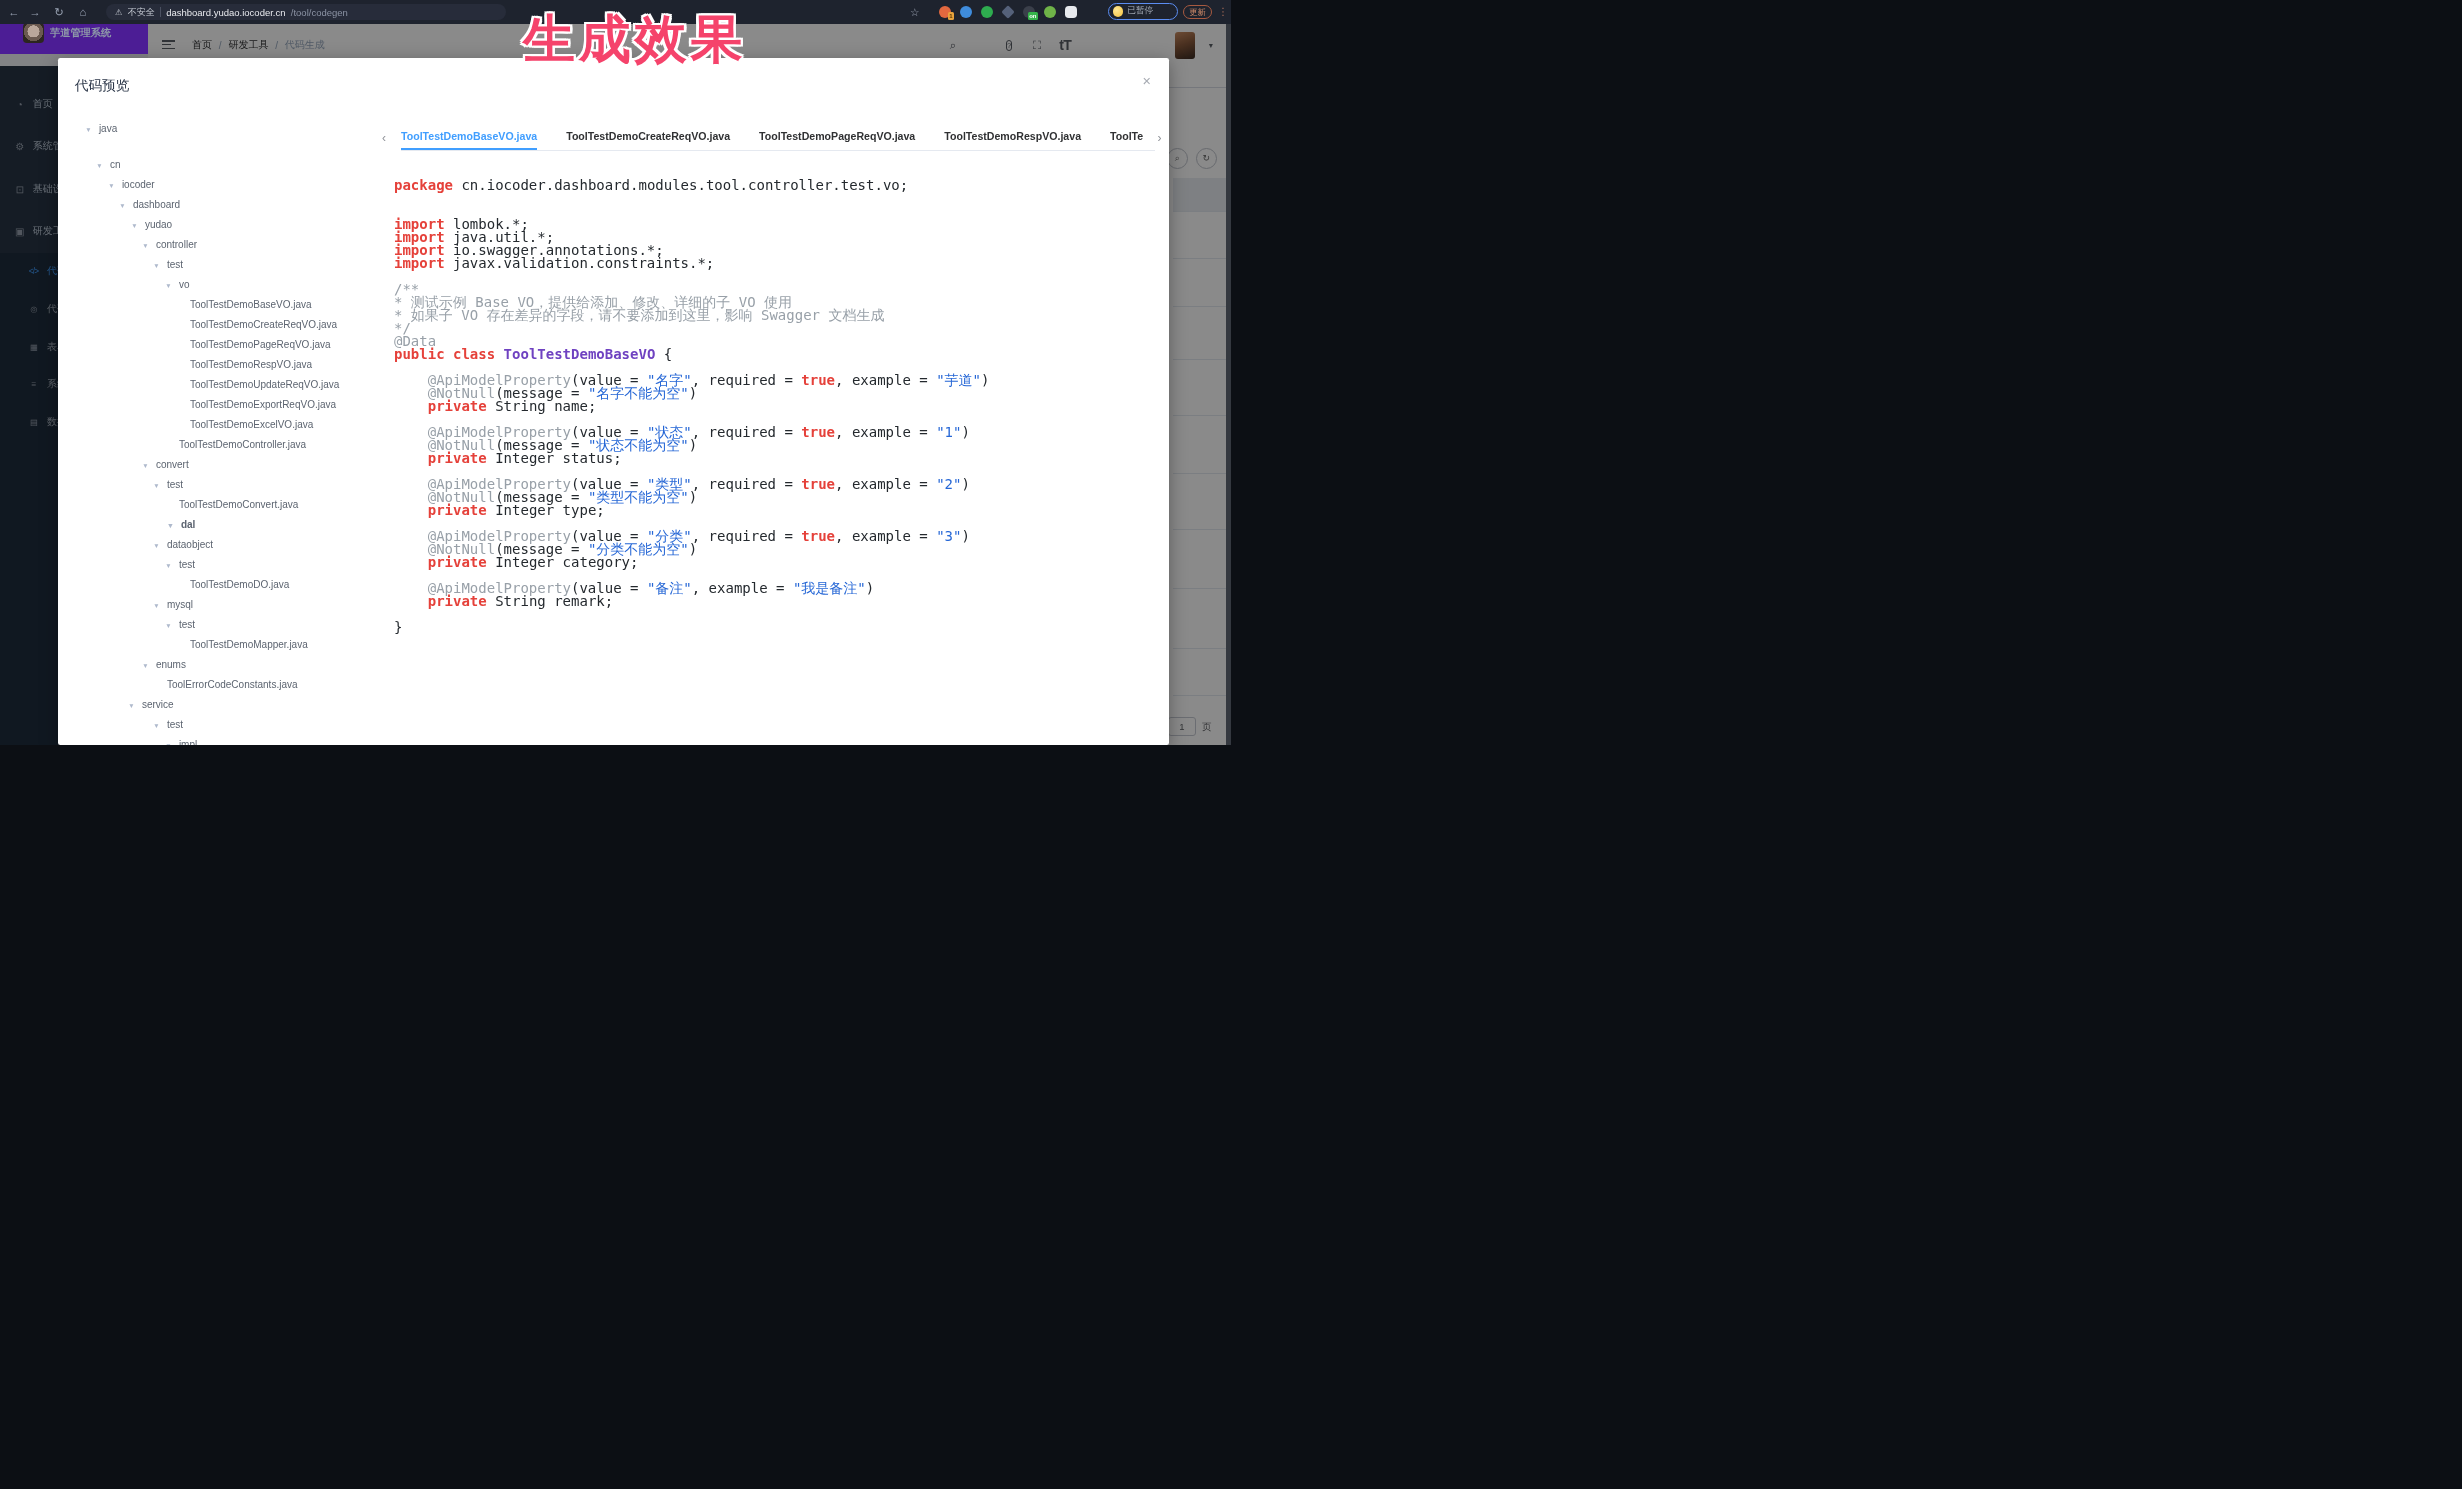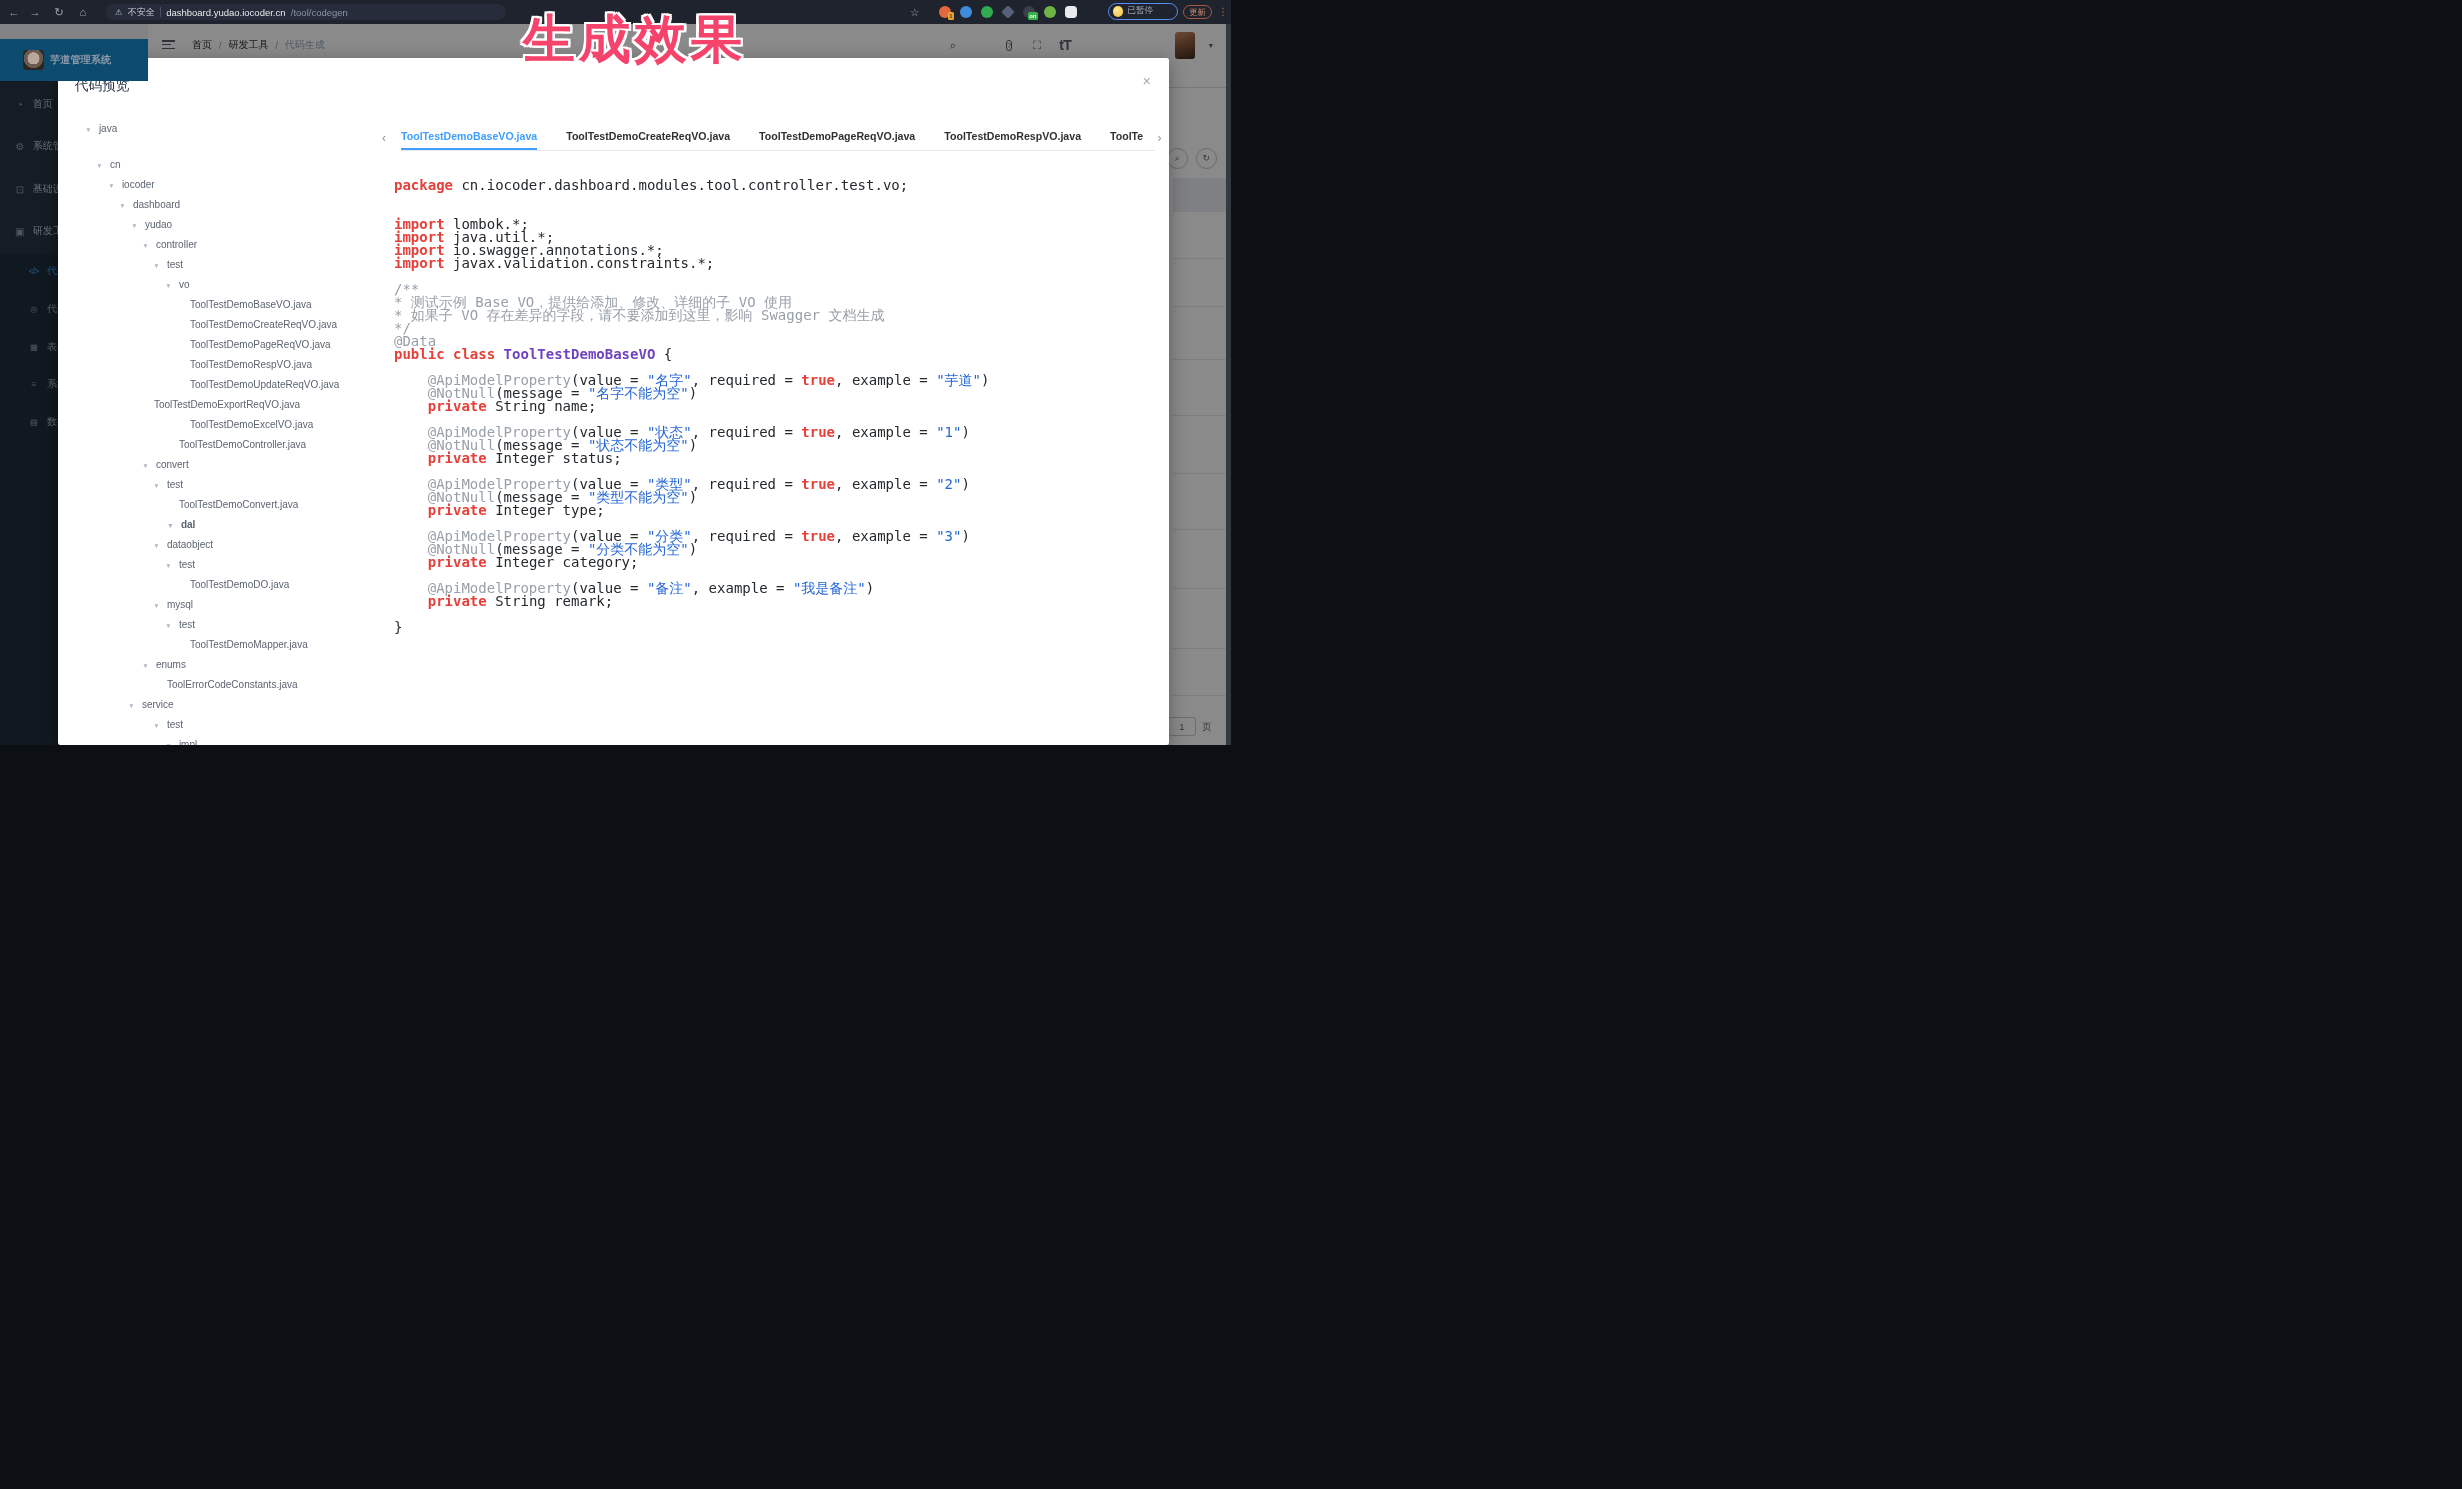--- a/index.html
+++ b/index.html
@@ -59,21 +59,21 @@
   .submenu-bg{position:absolute;left:0;top:187px;width:148px;bottom:0;background:#1f2d3d;}
   .m-item{position:absolute;left:0;width:148px;height:30px;display:flex;align-items:center;cursor:pointer;}
   .m-item .mi{width:13.7px;margin-left:13px;color:#96a0ae;font-size:10px;text-align:center;flex:none;}
   .m-item .ml{margin-left:6px;color:#bfcbd9;font-size:10px;white-space:nowrap;}
   .s-item .mi{margin-left:26px;font-size:8.3px;width:15px;letter-spacing:-0.8px;}
   .s-item .ml{color:#aab4c0;}
   .s-item.active .ml,.s-item.active .mi{color:#409eff;}
   .overlay{position:absolute;inset:0;background:rgba(0,0,0,0.46);z-index:5;}
   .scrollbar{position:absolute;right:0;top:24px;width:4.6px;height:721px;background:#34383f;z-index:13;}
   
-  .logo-over{position:absolute;left:0;top:39px;width:148px;height:42px;background:#0c4a6e;z-index:12;}
+  .logo-over{position:absolute;left:0;top:12px;width:148px;height:42px;background:#4c1d95;z-index:12;}
   .logo-img{position:absolute;left:23px;top:10.6px;width:20.5px;height:20.5px;border-radius:3.8px;
             background:radial-gradient(circle at 50% 42%,#baa79b 0 38%,#6b5a50 39% 62%,#2c2620 63%);}
   .logo-title{position:absolute;left:50px;top:0;height:42px;line-height:42px;color:#8e99a8;font-size:10.2px;font-weight:bold;}
   
   .modal{position:absolute;left:58px;top:58px;width:1111px;height:687px;background:#fff;border-radius:2.3px;
          box-shadow:0 4.6px 18px rgba(0,0,0,.35);z-index:10;overflow:hidden;}
   .modal-title{position:absolute;left:16.7px;top:19px;font-size:13.7px;color:#2b3648;}
   .modal-close{position:absolute;right:18px;top:15px;font-size:14.4px;color:#a6aab2;cursor:pointer;}
   .tree{position:absolute;left:0;top:61px;width:326px;bottom:0;overflow:hidden;}
   .tnode{height:20px;line-height:20px;font-size:10px;color:#5c6470;white-space:nowrap;cursor:pointer;}
@@ -242,21 +242,21 @@
       <div class="tnode" style="padding-left: 59px;"><span class="caret">▾</span><span>dashboard</span></div>
       <div class="tnode" style="padding-left: 71px;"><span class="caret">▾</span><span>yudao</span></div>
       <div class="tnode" style="padding-left: 82px;"><span class="caret">▾</span><span>controller</span></div>
       <div class="tnode" style="padding-left: 93px;"><span class="caret">▾</span><span>test</span></div>
       <div class="tnode" style="padding-left: 105px;"><span class="caret">▾</span><span>vo</span></div>
       <div class="tnode leaf" style="padding-left: 116px;"><span class="caret">▾</span><span>ToolTestDemoBaseVO.java</span></div>
       <div class="tnode leaf" style="padding-left: 116px;"><span class="caret">▾</span><span>ToolTestDemoCreateReqVO.java</span></div>
       <div class="tnode leaf" style="padding-left: 116px;"><span class="caret">▾</span><span>ToolTestDemoPageReqVO.java</span></div>
       <div class="tnode leaf" style="padding-left: 116px;"><span class="caret">▾</span><span>ToolTestDemoRespVO.java</span></div>
       <div class="tnode leaf" style="padding-left: 116px;"><span class="caret">▾</span><span>ToolTestDemoUpdateReqVO.java</span></div>
-      <div class="tnode leaf" style="padding-left: 80px;"><span class="caret">▾</span><span>ToolTestDemoExportReqVO.java</span></div>
+      <div class="tnode leaf" style="padding-left: 116px;"><span class="caret">▾</span><span>ToolTestDemoExportReqVO.java</span></div>
       <div class="tnode leaf" style="padding-left: 116px;"><span class="caret">▾</span><span>ToolTestDemoExcelVO.java</span></div>
       <div class="tnode leaf" style="padding-left: 105px;"><span class="caret">▾</span><span>ToolTestDemoController.java</span></div>
       <div class="tnode" style="padding-left: 82px;"><span class="caret">▾</span><span>convert</span></div>
       <div class="tnode" style="padding-left: 93px;"><span class="caret">▾</span><span>test</span></div>
       <div class="tnode leaf" style="padding-left: 105px;"><span class="caret">▾</span><span>ToolTestDemoConvert.java</span></div>
       <div class="tnode" style="padding-left: 107px; font-weight: bold;"><span class="caret">▾</span><span>dal</span></div>
       <div class="tnode" style="padding-left: 93px;"><span class="caret">▾</span><span>dataobject</span></div>
       <div class="tnode" style="padding-left: 105px;"><span class="caret">▾</span><span>test</span></div>
       <div class="tnode leaf" style="padding-left: 116px;"><span class="caret">▾</span><span>ToolTestDemoDO.java</span></div>
       <div class="tnode" style="padding-left: 93px;"><span class="caret">▾</span><span>mysql</span></div>

